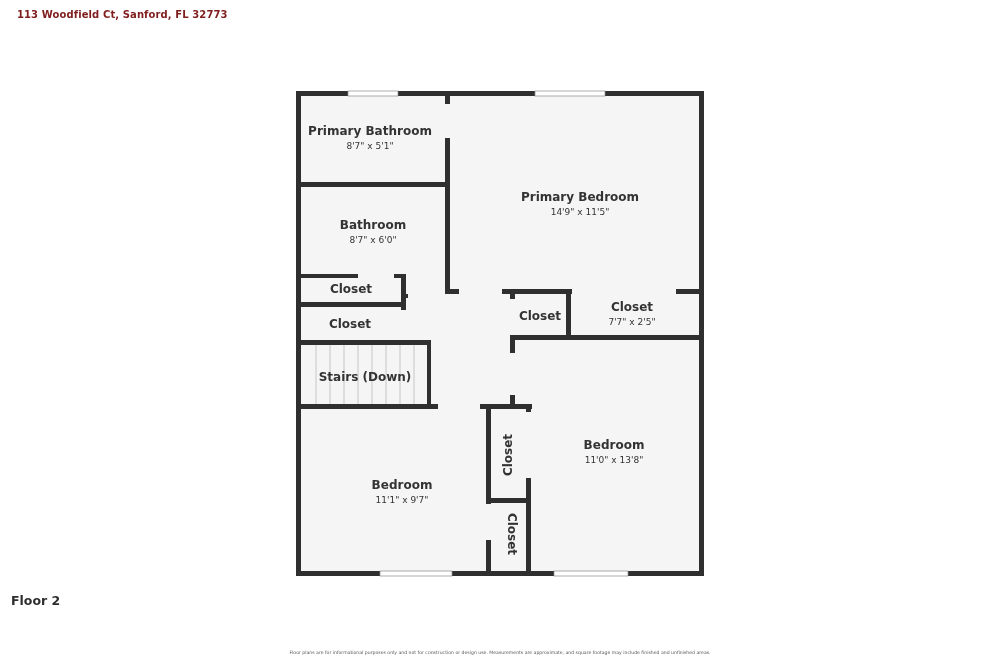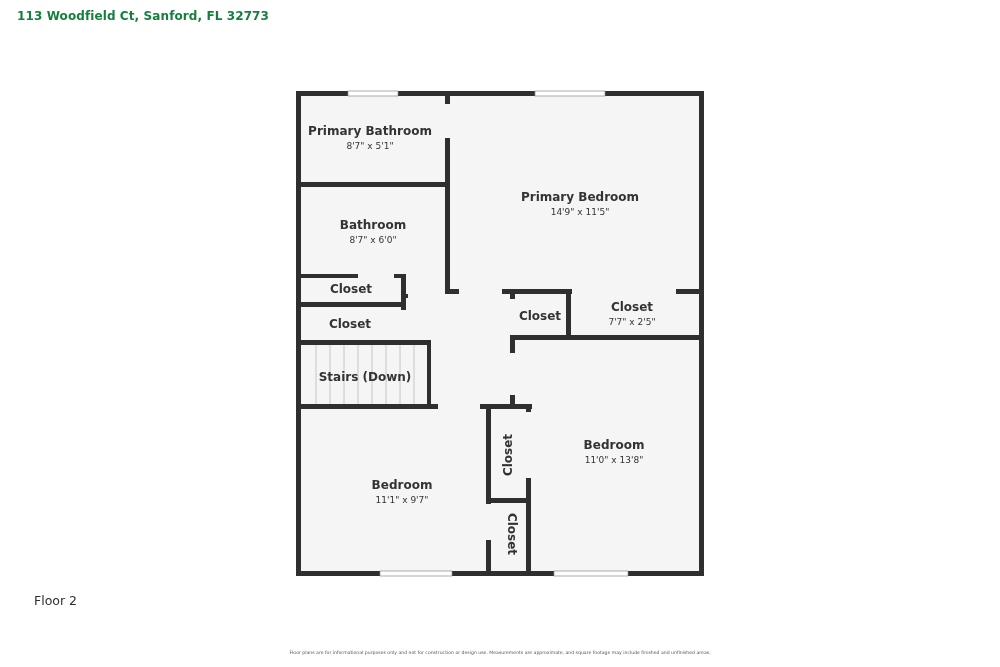--- a/index.html
+++ b/index.html
@@ -1,19 +1,19 @@
 <!DOCTYPE html>
 <html><head>
   <meta charset="utf-8">
   <style>
     html, body { margin: 0; padding: 0; background: #ffffff; }
     body { width: 1000px; height: 667px; position: relative; overflow: hidden;
            font-family: "DejaVu Sans", "Liberation Sans", sans-serif; color: #2b2b2b; }
-    .address { position: absolute; left: 17px; top: 9px; font-size: 12px; font-weight: bold; color: #15803d; letter-spacing: 0.1px; text-align: right; }
-    .floor-label { position: absolute; left: 34px; top: 593px; font-size: 12.5px; font-weight: normal; color: #2e2e2e; }
+    .address { position: absolute; left: 17px; top: 9px; font-size: 10px; font-weight: bold; color: #7f1d1d; letter-spacing: 0.1px; text-align: right; }
+    .floor-label { position: absolute; left: 11px; top: 593px; font-size: 12.5px; font-weight: bold; color: #2e2e2e; }
     .disclaimer { position: absolute; left: 0; width: 1000px; top: 650px; text-align: center; font-size: 4.6px; color: #555; }
     svg.plan { position: absolute; left: 0; top: 0; }
     .room-name { font-family: "DejaVu Sans", "Liberation Sans", sans-serif; font-size: 12px; font-weight: bold; fill: #333; text-anchor: middle; }
     .room-dim { font-family: "DejaVu Sans", "Liberation Sans", sans-serif; font-size: 9px; fill: #333; text-anchor: middle; }
   </style>
 </head>
 <body>
 
 <div class="address">113 Woodfield Ct, Sanford, FL 32773</div>
 

